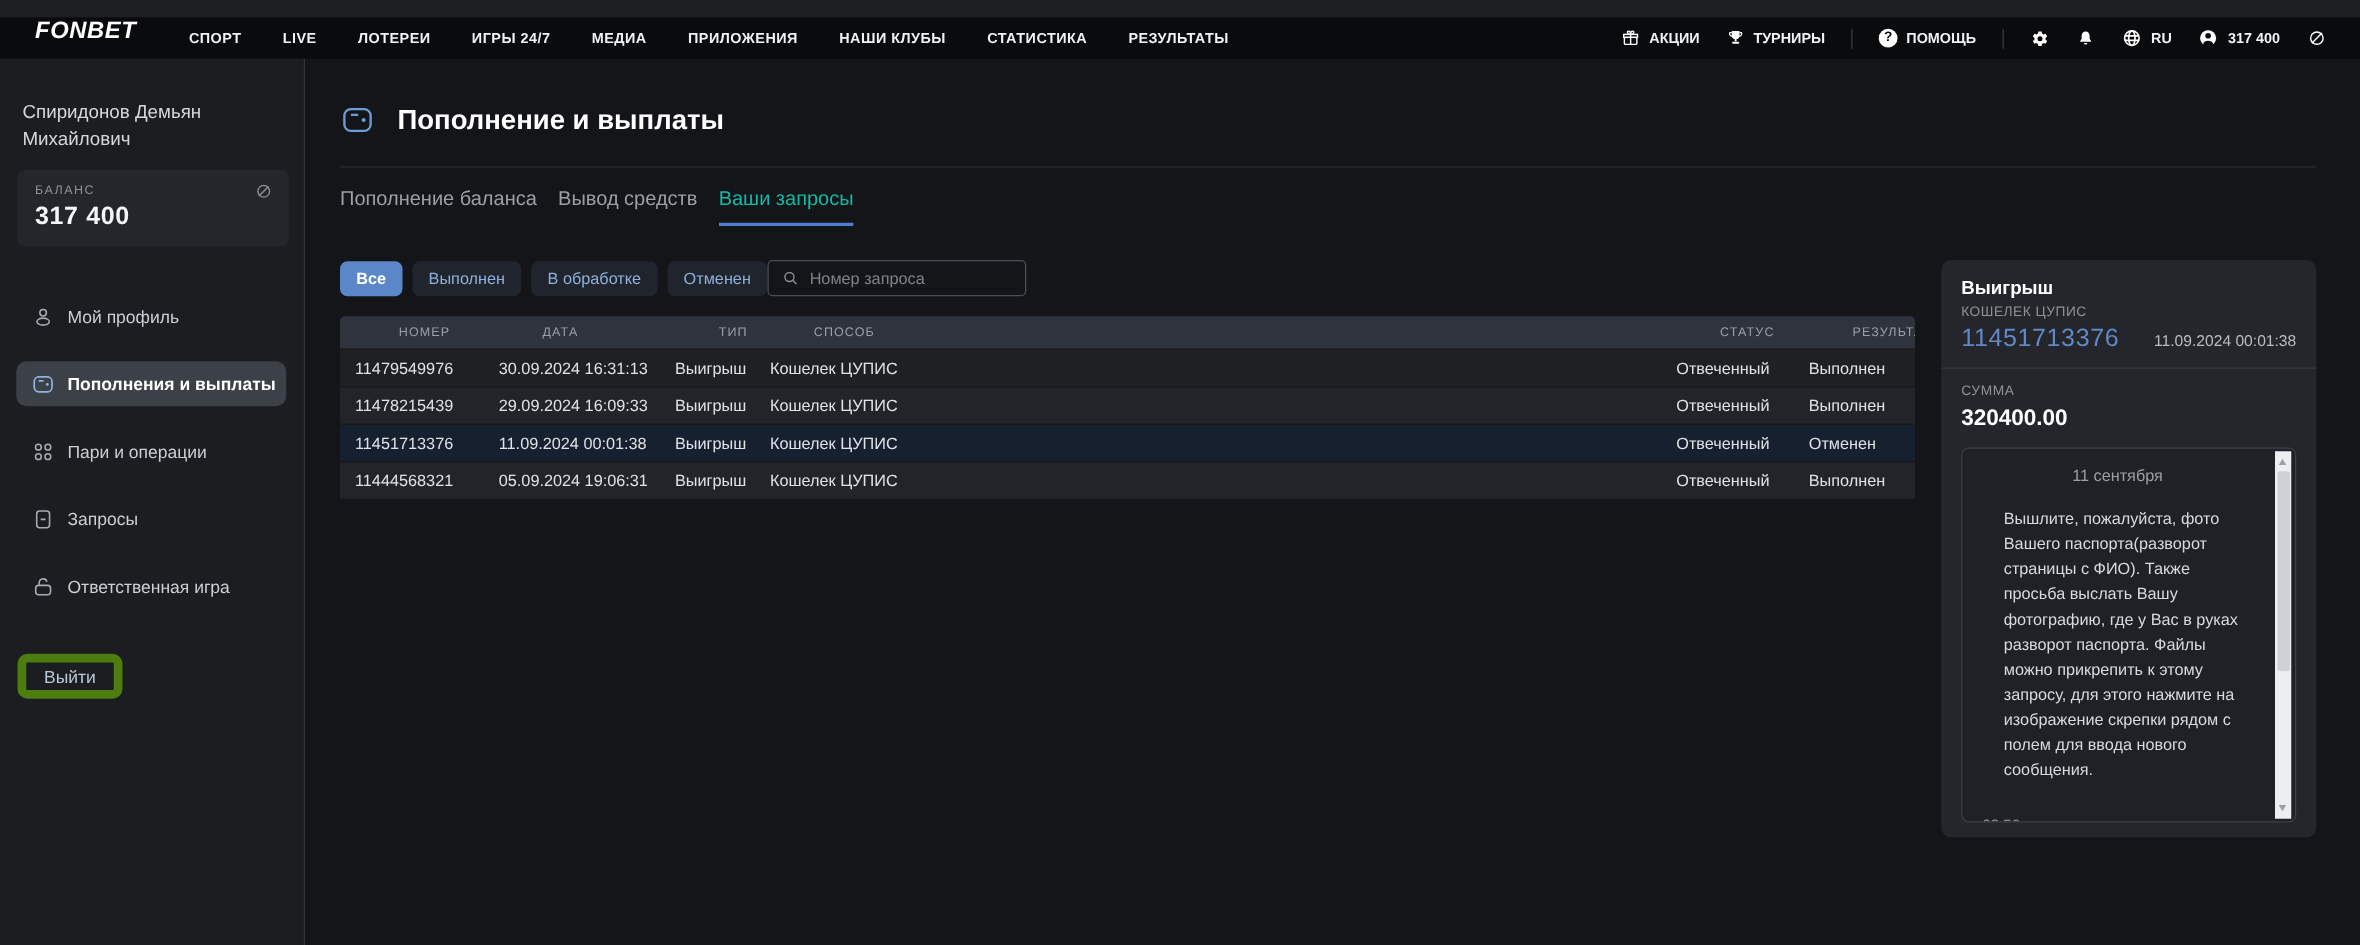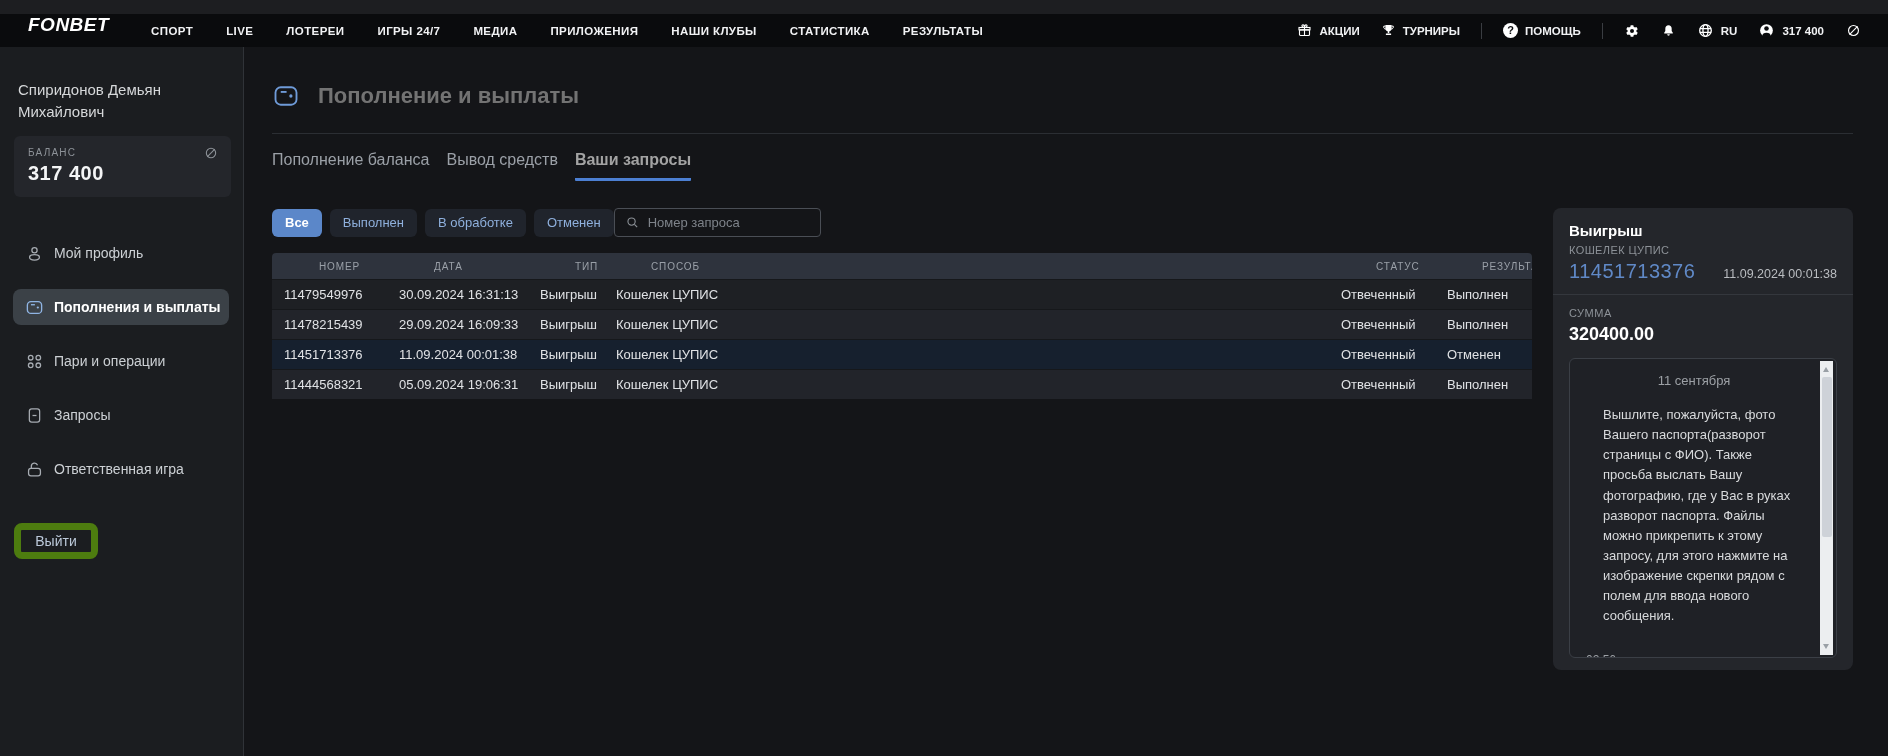--- a/index.html
+++ b/index.html
@@ -37,25 +37,25 @@
   .menu li .mi { color:#a7acb2; }
   .menu li.active { background:#3b4147; color:#fff; font-weight:bold; }
   .menu li.active .mi { color:#8fb4e3; }
   .logout-btn { display:block; margin:36px 0 0 14px; width:84px; height:36px; background:transparent;
                 border:7px solid #4d7c0f; border-radius:8px; color:#bcc9da; font-size:14px;
                 font-family:"Liberation Sans", sans-serif; cursor:pointer; }
 
   
   .page-header { display:flex; align-items:center; gap:18px; }
   .page-header .wallet-big { color:#6f9bd8; }
-  .page-title { font-size:22px; font-weight:600; color:#737373; }
+  .page-title { font-size:22px; font-weight:600; color:#ffffff; }
   .hdivider { border-bottom:1px solid #2b2e33; margin-top:23px; }
   .tabs { display:flex; gap:17px; margin-top:17px; }
   .tab { font-size:16px; color:#9ba0a7; padding-bottom:9px; border-bottom:3px solid transparent; cursor:pointer; }
-  .tab.active { color:#a3a3a3; font-weight:bold; border-bottom-color:#4c7fd2; border-radius:1px; }
+  .tab.active { color:#14b8a6; font-weight:normal; border-bottom-color:#4c7fd2; border-radius:1px; }
 
   
   .content-row { display:flex; align-items:flex-start; gap:21px; margin-top:27px; }
   .left-col { flex:1; }
 
   .controls { display:flex; align-items:center; margin-bottom:16px; }
   .chips { display:flex; gap:8px; }
   .chip { height:28px; padding:0 13px; border:none; border-radius:6px; background:#20242c; color:#8fb0dd;
           font-size:13px; font-family:"Liberation Sans", sans-serif; cursor:pointer; }
   .chip.active { background:#5b87c9; color:#fff; font-weight:bold; }

